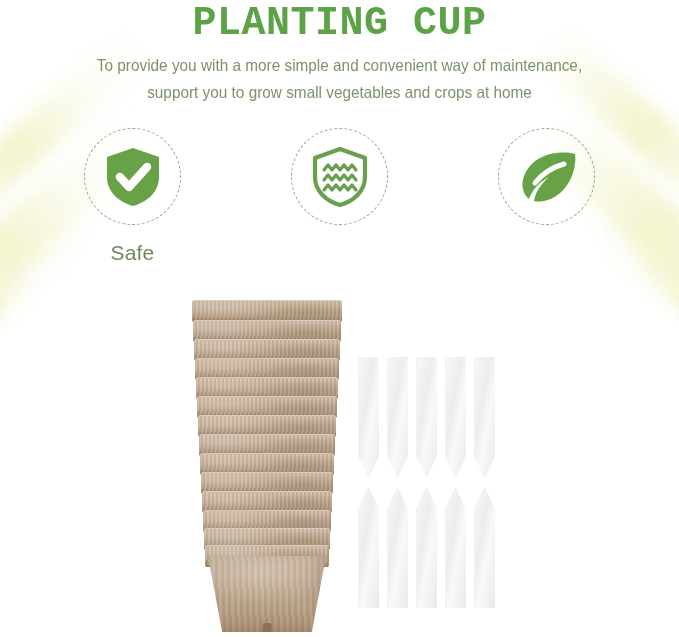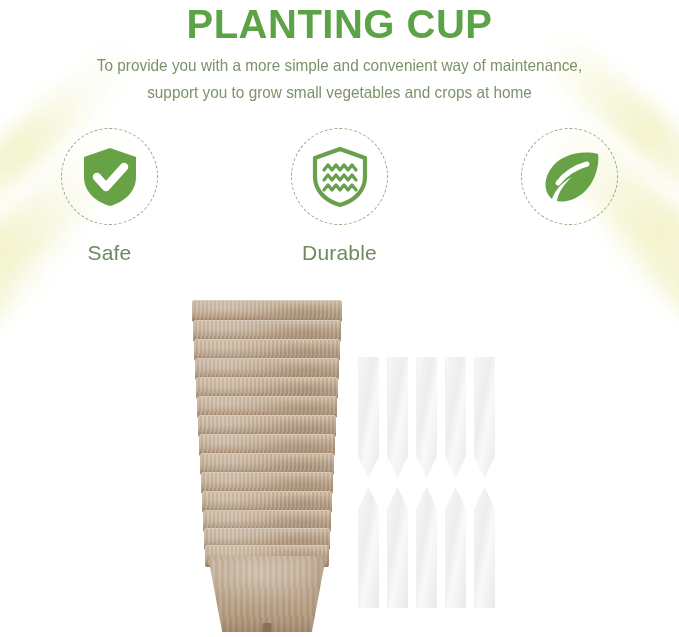--- a/index.html
+++ b/index.html
@@ -24,21 +24,21 @@
   .streak-l2 { left:-150px; top:215px;  width:330px; height:52px; transform:rotate(-42deg); }
   .streak-l3 { left:-175px; top:300px;  width:300px; height:34px; transform:rotate(-42deg); }
   .streak-r1 { right:-130px; top:120px; width:300px; height:44px; transform:rotate(42deg); }
   .streak-r2 { right:-160px; top:215px; width:330px; height:54px; transform:rotate(42deg); }
   .streak-r3 { right:-185px; top:300px; width:300px; height:34px; transform:rotate(42deg); }
 
   
   .header { position:relative; z-index:2; text-align:center; padding-top:2px; }
 
   .title {
-    font-family:Liberation Sans, sans-serif;
+    font-family:Liberation Mono, monospace;
     font-size:40px;
     font-weight:bold;
     letter-spacing:.5px;
     color:#5BA346;
     line-height:44px;
   }
 
   .subtitle {
     margin-top:6px;
     font-family:"Liberation Sans", sans-serif;
@@ -47,21 +47,21 @@
     line-height:27px;
     transform:scaleX(.93);
   }
 
   
   .features {
     position:relative; z-index:2;
     margin-top:22px;
     display:flex;
     justify-content:center;
-    gap:87px;
+    gap:64px;
   }
   .feature { width:143px; text-align:center; }
 
   .badge {
     width:97px; height:97px;
     margin:0 auto;
     border-radius:50%;
     border:1.4px dashed #8FA87D;
     display:flex; align-items:center; justify-content:center;
   }
@@ -173,21 +173,20 @@
     <div class="badge">
       <span>
         <svg width="58" height="62" viewBox="0 0 58 62">
           <path d="M29 3 L54 12 V31 C54 45.5 42.5 55 29 59 C15.5 55 4 45.5 4 31 V12 Z" fill="none" stroke="#69A04D" stroke-width="4.2" stroke-linejoin="round"></path>
           <path d="M13 24 l4 -5 l4 5 l4 -5 l4 5 l4 -5 l4 5 l4 -5 l4 5" fill="none" stroke="#69A04D" stroke-width="3.3" stroke-linecap="round" stroke-linejoin="round"></path>
           <path d="M13 34 l4 -5 l4 5 l4 -5 l4 5 l4 -5 l4 5 l4 -5 l4 5" fill="none" stroke="#69A04D" stroke-width="3.3" stroke-linecap="round" stroke-linejoin="round"></path>
           <path d="M13 44 l4 -5 l4 5 l4 -5 l4 5 l4 -5 l4 5 l4 -5 l4 5" fill="none" stroke="#69A04D" stroke-width="3.3" stroke-linecap="round" stroke-linejoin="round"></path>
         </svg>
       </span>
     </div>
-    <div class="feature-label">Durable</div>
   </div>
 
   <div class="feature">
     <div class="badge">
       <span>
         <svg width="64" height="58" viewBox="0 0 64 58">
           <path d="M60 6 C44 2 22 6 12 22 C4 35 8 46 14 51 C16 45 22 35 34 29
                    C24 38 20 46 19 53 C33 56 49 46 56 30 C60 21 61 12 60 6 Z" fill="#67A346"></path>
           <path d="M49 16 C38 19 27 26 20 35" fill="none" stroke="#ffffff" stroke-width="5" stroke-linecap="round"></path>
         </svg>

